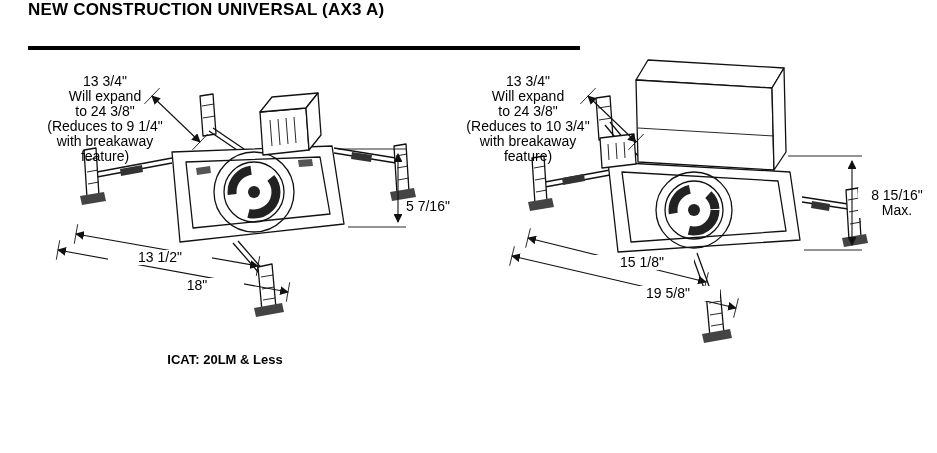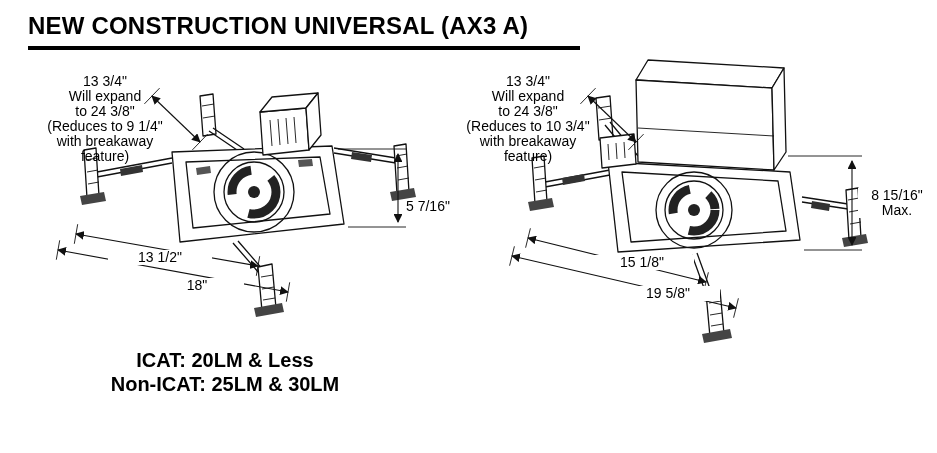--- a/index.html
+++ b/index.html
@@ -5,39 +5,39 @@
   html,body{margin:0;padding:0;background:#fff;}
   #stage{
     position:relative;
     width:937px;height:453px;
     background:#fff;
     font-family:"Liberation Sans", sans-serif;
     color:#000;
     overflow:hidden;
   }
   .page-title{
-    position:absolute;left:28px;top:12px;
-    font-size:24px;font-weight:bold;letter-spacing:.2px;
+    position:absolute;left:28px;top:0;
+    font-size:17px;font-weight:bold;letter-spacing:.2px;
     white-space:nowrap;
   }
   .title-rule{
     position:absolute;left:28px;top:46px;width:552px;height:4px;background:#000;
   }
   svg.art{position:absolute;left:0;top:0;}
   .note{
     position:absolute;
     font-size:14px;line-height:15px;text-align:center;
   }
   .note span{display:block;}
   .dim-label{
     position:absolute;font-size:14px;line-height:15px;
     background:#fff;padding:0 2px;text-align:center;white-space:nowrap;
   }
   .caption{
-    position:absolute;font-weight:bold;font-size:20px;line-height:24px;
+    position:absolute;font-weight:bold;font-size:13px;line-height:24px;
     text-align:center;white-space:nowrap;
   }
   .caption span{display:block;}
 </style>
 </head>
 <body>
 
 <div id="stage">
 
   <svg class="art" width="937" height="453" viewBox="0 0 937 453">
@@ -171,21 +171,20 @@
     <span>with breakaway</span>
     <span>feature)</span>
   </div>
 
   <div class="dim-label" style="left:404px;top:199px;">5 7/16"</div>
   <div class="dim-label" style="left:108px;top:250px;width:100px;">13 1/2"</div>
   <div class="dim-label" style="left:150px;top:278px;width:90px;">18"</div>
 
   <div class="caption" style="left:60px;top:348px;width:330px;">
     <span>ICAT: 20LM &amp; Less</span>
-    <span>Non-ICAT: 25LM &amp; 30LM</span>
   </div>
 
   <div class="note" style="left:448px;top:74px;width:160px;">
     <span>13 3/4"</span>
     <span>Will expand</span>
     <span>to 24 3/8"</span>
     <span>(Reduces to 10 3/4"</span>
     <span>with breakaway</span>
     <span>feature)</span>
   </div>

